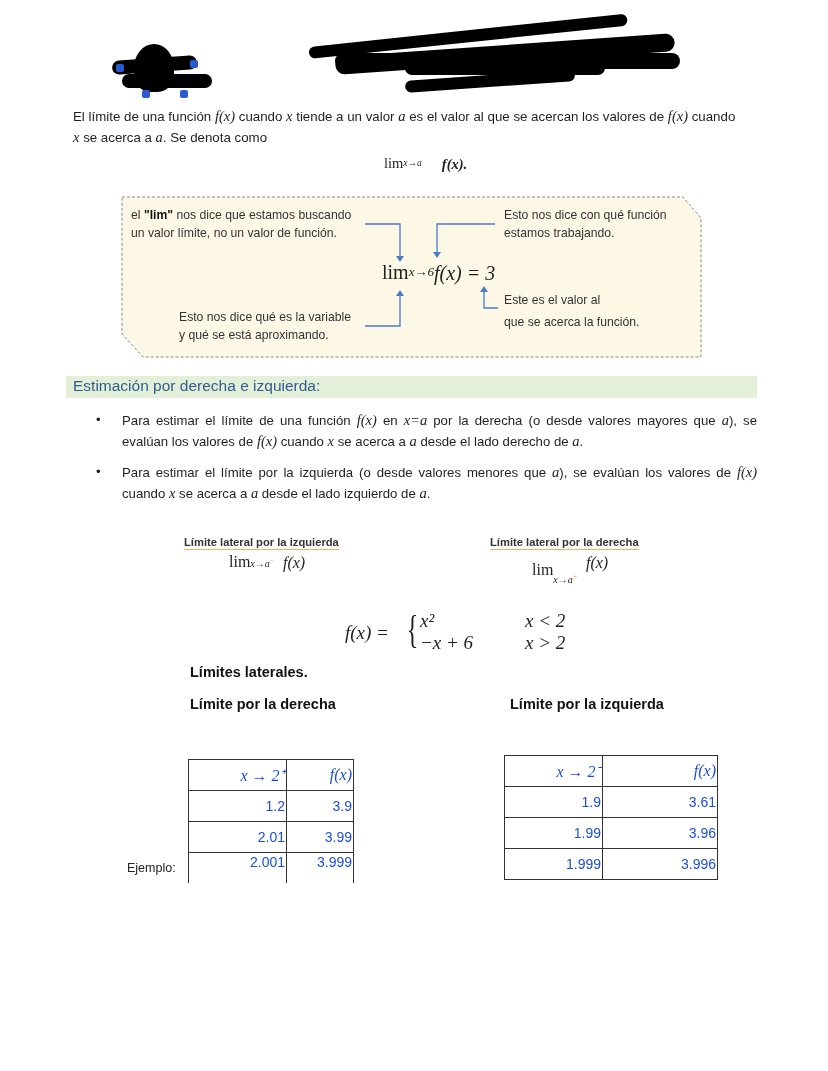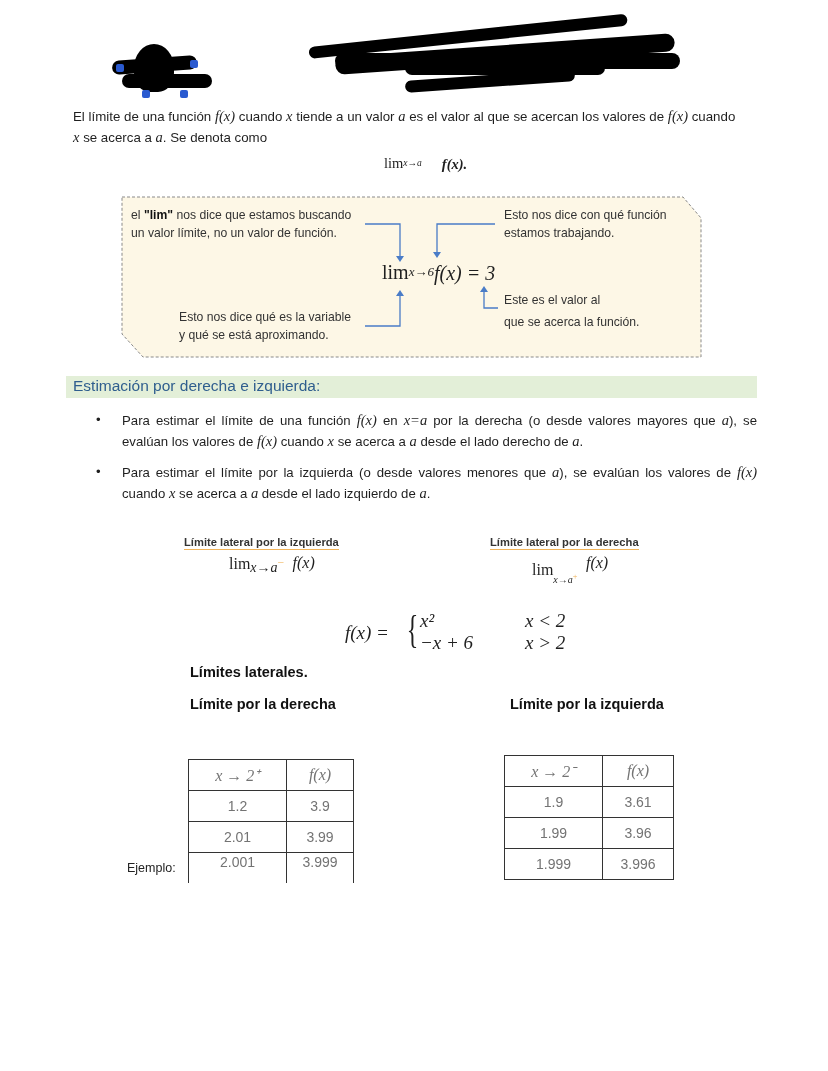--- a/index.html
+++ b/index.html
@@ -34,21 +34,21 @@
     .bullet .dot { position: absolute; left: 0; top: 0; }
     .bullet .m { font-family: "Liberation Serif", serif; font-style: italic; font-size: 14.5px; }
 
     .ulhead { font-size: 11.2px; font-weight: bold; color: #333; border-bottom: 1.5px solid #f0b35a; line-height: 14px; margin-top: 21px; }
 
     .defn { left: 345px; top: 610px; width: 250px; height: 48px; font-family: "Liberation Serif", serif; font-size: 19px; }
 
     .bold { font-weight: bold; font-size: 14.5px; color: #111; }
 
     table.vals { position: absolute; border-collapse: collapse; font-size: 14px; }
-    table.vals td { border: 1px solid #333; text-align: center; height: 28px; color: #737373; }
+    table.vals td { border: 1px solid #333; text-align: right; height: 28px; color: #1d4ed8; }
     table.vals td.h { font-family: "Liberation Serif", serif; font-style: italic; font-size: 16px; }
   </style>
 </head>
 <body>
 
 <div class="abs" style="left:112px;top:40px;width:100px;height:58px;">
   <div class="blob" style="left:22px;top:4px;width:40px;height:48px;border-radius:50% 50% 40% 40%;"></div>
   <div class="blob" style="left:0;top:18px;width:85px;height:14px;transform:rotate(-4deg);"></div>
   <div class="blob" style="left:10px;top:34px;width:90px;height:14px;"></div>
   <div class="abs" style="left:4px;top:24px;width:8px;height:8px;background:#2a5ad0;border-radius:2px;"></div>
@@ -132,21 +132,21 @@
     <span>Para estimar el límite por la izquierda (o desde valores menores que </span><span class="m">a</span><span>), se evalúan los valores de </span><span class="m">f(x)</span><span> cuando </span><span class="m">x</span><span> se acerca a </span><span class="m">a</span><span> desde el lado izquierdo de </span><span class="m">a</span><span>.</span>
   </div>
 </div>
 
 <div class="abs ulhead" style="left:184px;top:514px;">Límite lateral por la izquierda</div>
 <div class="abs ulhead" style="left:490px;top:514px;">Límite lateral por la derecha</div>
 
 <div class="abs" style="left:229px;top:554px;font-size:16px;">
   <span class="limblock">
     <span class="lim">lim</span>
-    <span class="sub" style="font-size:14px;margin-top:3px;"><span>x→a</span><sup style="color:#f0b35a;font-style:normal;">−</sup></span>
+    <span class="sub" style="font-size:10px;margin-top:3px;"><span>x→a</span><sup style="color:#f0b35a;font-style:normal;">−</sup></span>
   </span>
   <span class="math" style="margin-left:4px;">f(x)</span>
 </div>
 <div class="abs" style="left:532px;top:554px;font-size:16px;">
   <span class="limblock">
     <span class="lim">lim</span>
     <span class="sub" style="font-size:10px;margin-top:19px;"><span>x→a</span><sup style="color:#f0b35a;font-style:normal;">+</sup></span>
   </span>
   <span class="math" style="margin-left:4px;">f(x)</span>
 </div>
@@ -180,21 +180,21 @@
     <td>2.01</td>
     <td>3.99</td>
   </tr>
   <tr>
     <td style="border-bottom:none;vertical-align:top;">2.001</td>
     <td style="border-bottom:none;vertical-align:top;">3.999</td>
   </tr>
 </tbody>
   </table>
 
-<table class="vals" style="left:504px;top:755px;width:170px;">
+<table class="vals" style="left:504px;top:755px;width:214px;">
   <tbody>
       <tr>
     <td class="h" style="width:95px;">x → 2⁻</td>
     <td class="h">f(x)</td>
   </tr>
   <tr>
     <td>1.9</td>
     <td>3.61</td>
   </tr>
   <tr>

